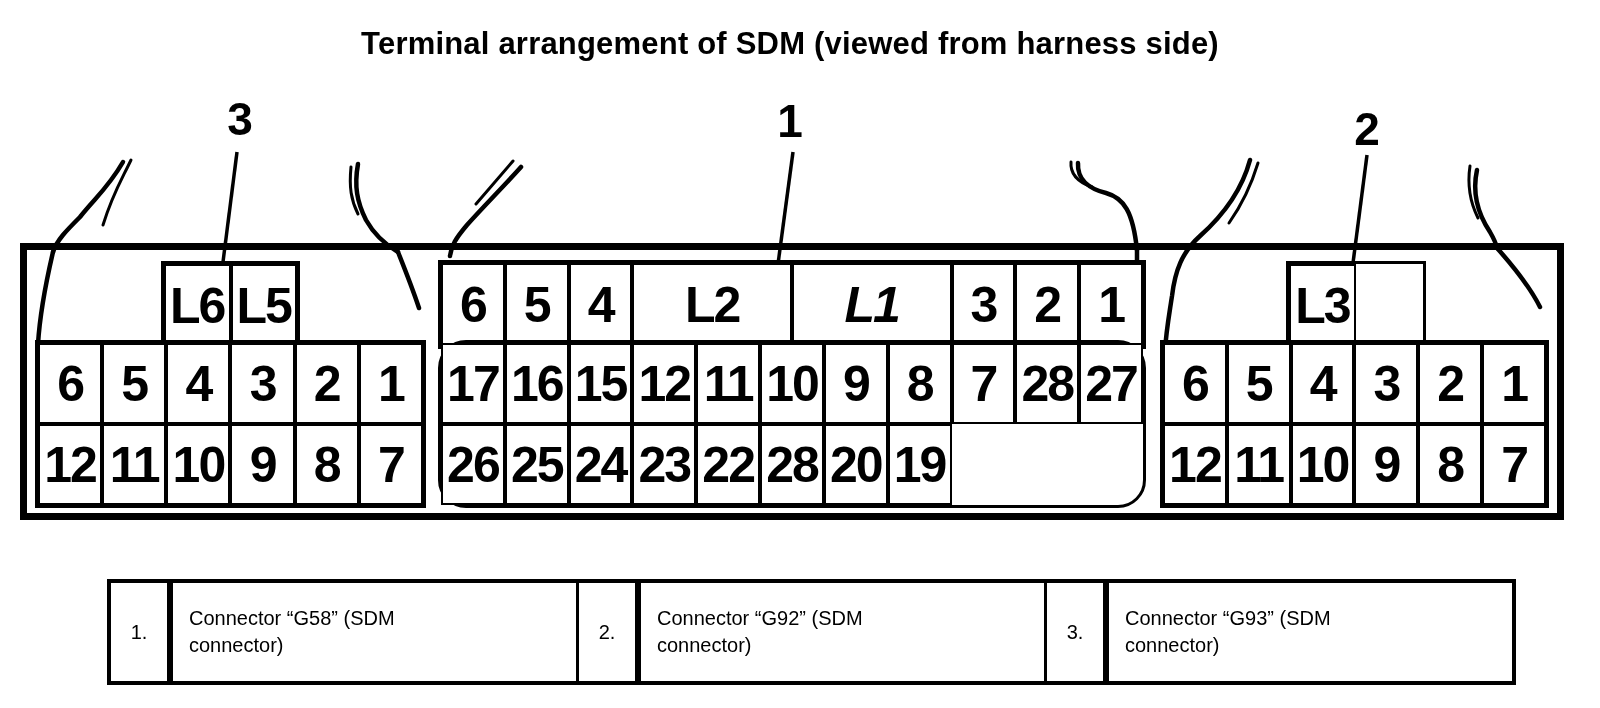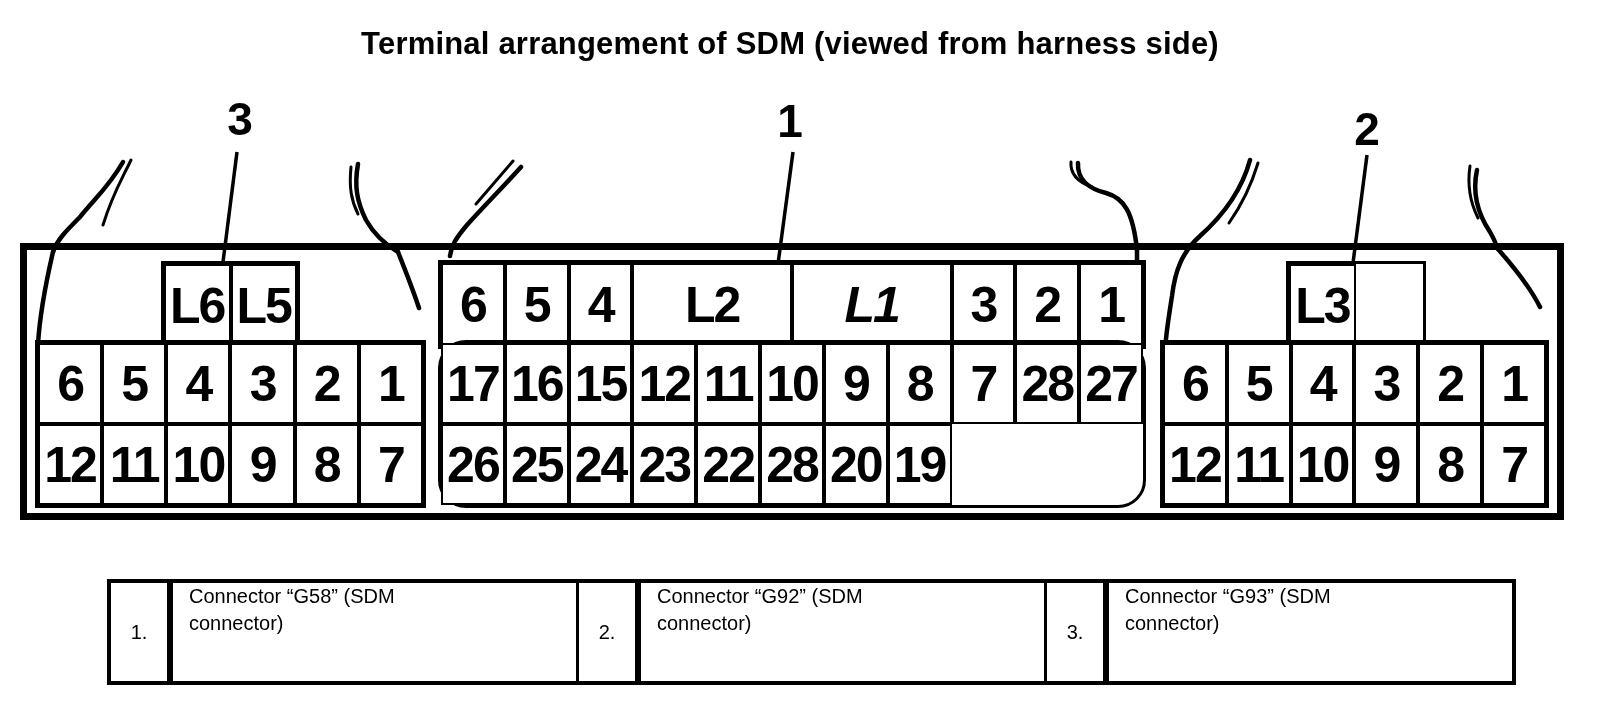--- a/index.html
+++ b/index.html
@@ -22,21 +22,21 @@
   .cell { border:2px solid #000; background:#fff; display:flex; align-items:center;
           justify-content:center; font-size:50px; font-weight:bold;
           letter-spacing:-2px; overflow:hidden; }
 
   .legend { position:absolute; left:107px; top:579px; width:1401px; height:98px;
             display:flex; border:4px solid #000; background:#fff; }
   .legend-item { flex:1; display:flex; border-left:3px solid #000; min-width:0; }
   .legend-item:first-child { border-left:none; }
   .legend-num { width:56px; flex:0 0 56px; border-right:6px solid #000;
                 display:flex; align-items:center; justify-content:center; font-size:20px; }
-  .legend-text-cell { flex:1; display:flex; align-items:flex-start; padding-left:16px;
+  .legend-text-cell { flex:1; display:flex; align-items:center; padding-left:16px;
                       font-size:20px; line-height:27px; }
   .legend-text-cell span { display:block; max-width:255px; }
 </style>
 </head>
 <body>
 
 <div class="stage">
 
   <div class="title">Terminal arrangement of SDM (viewed from harness side)</div>
 

